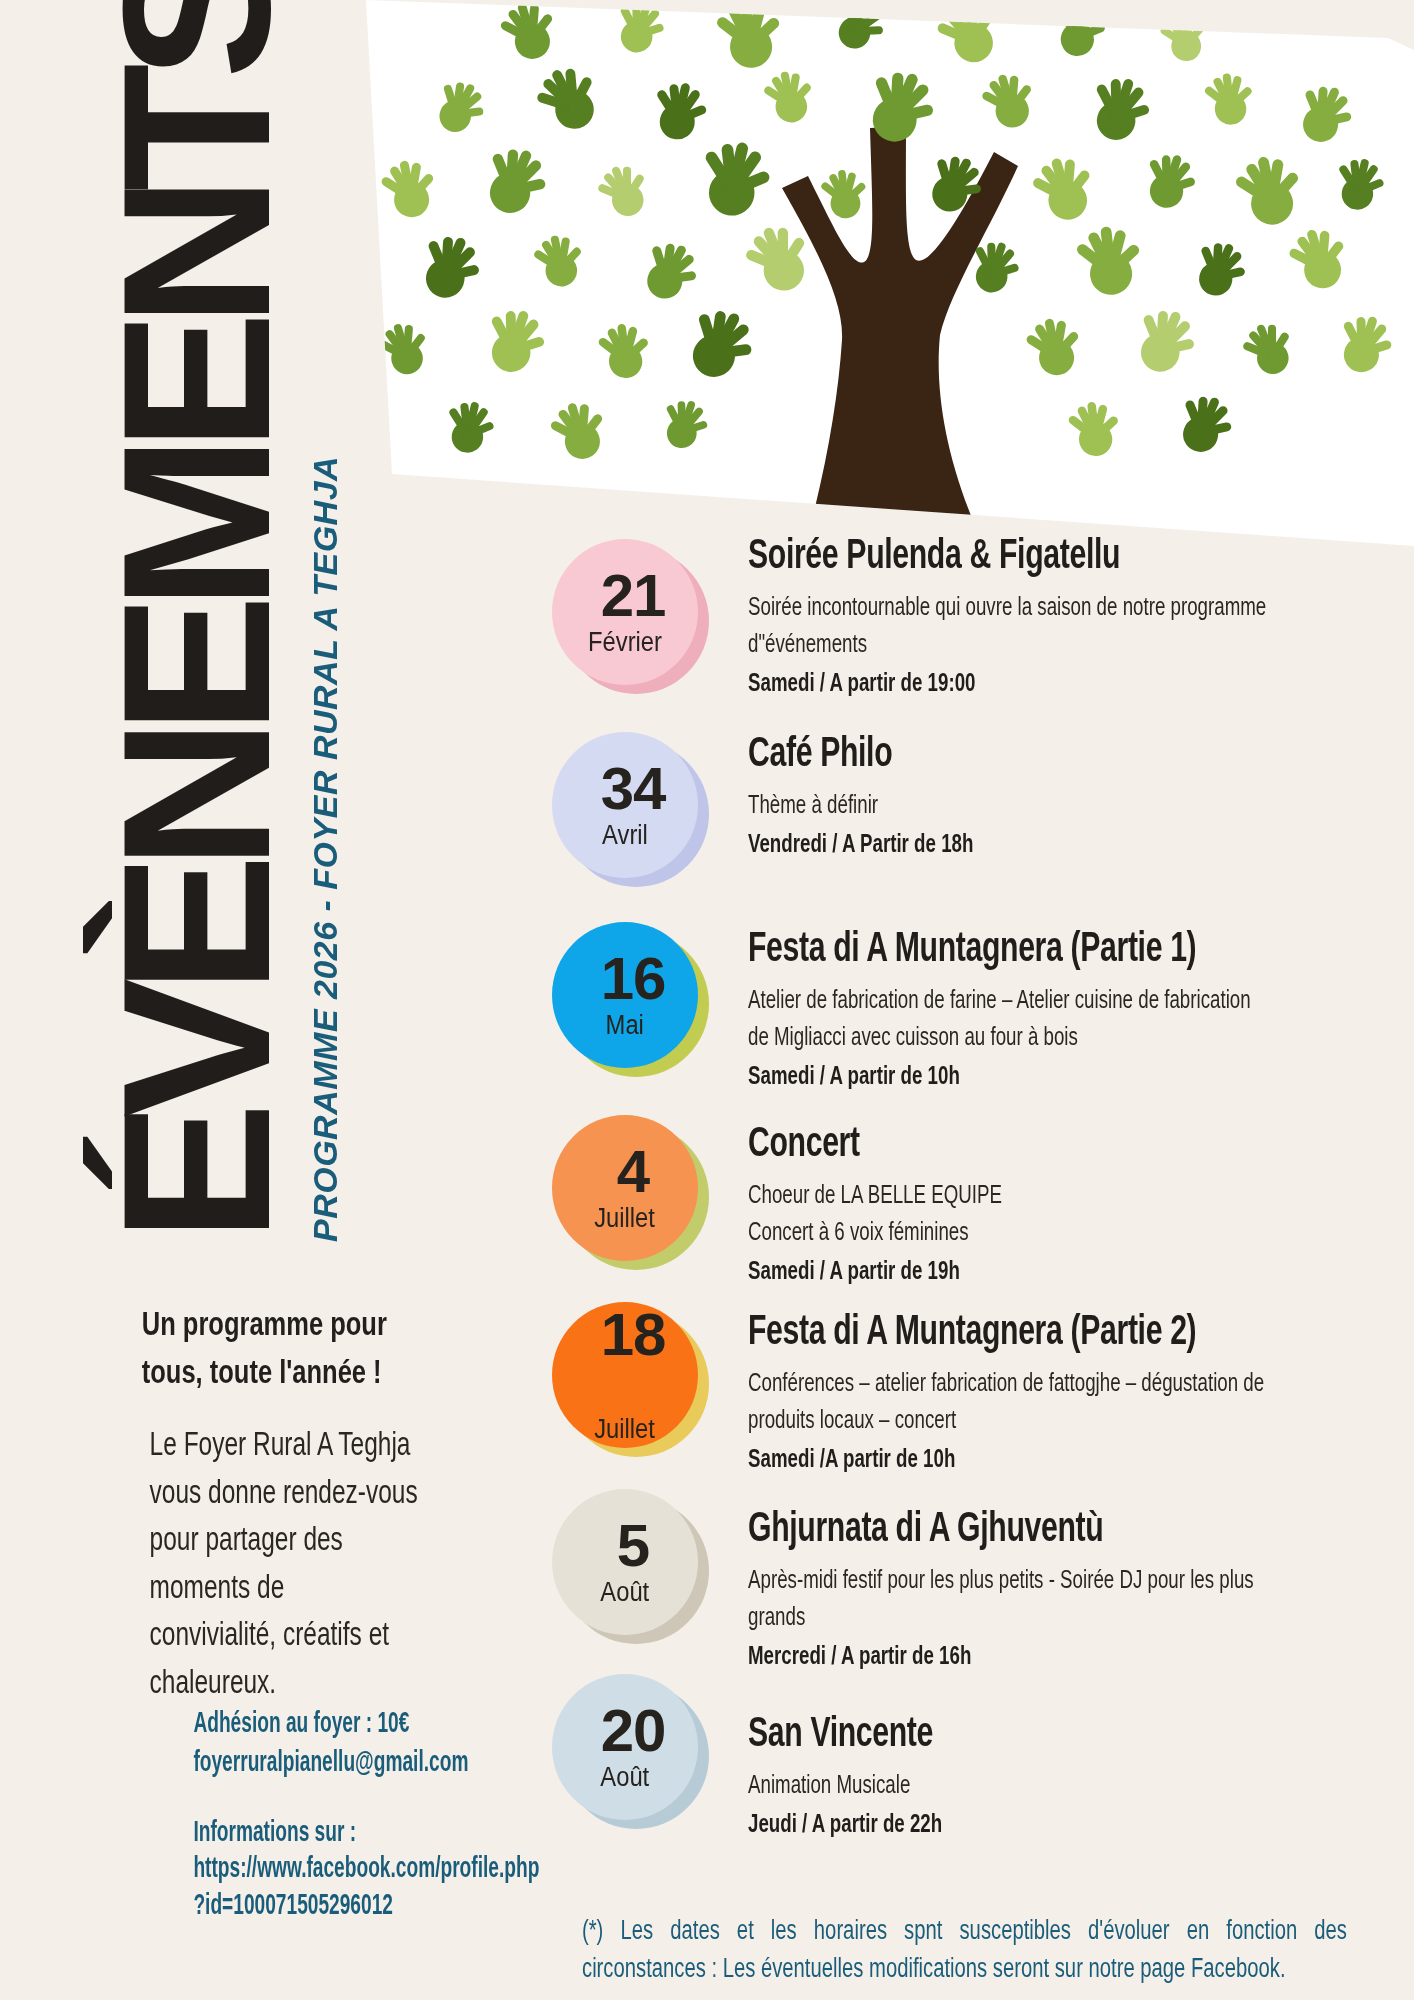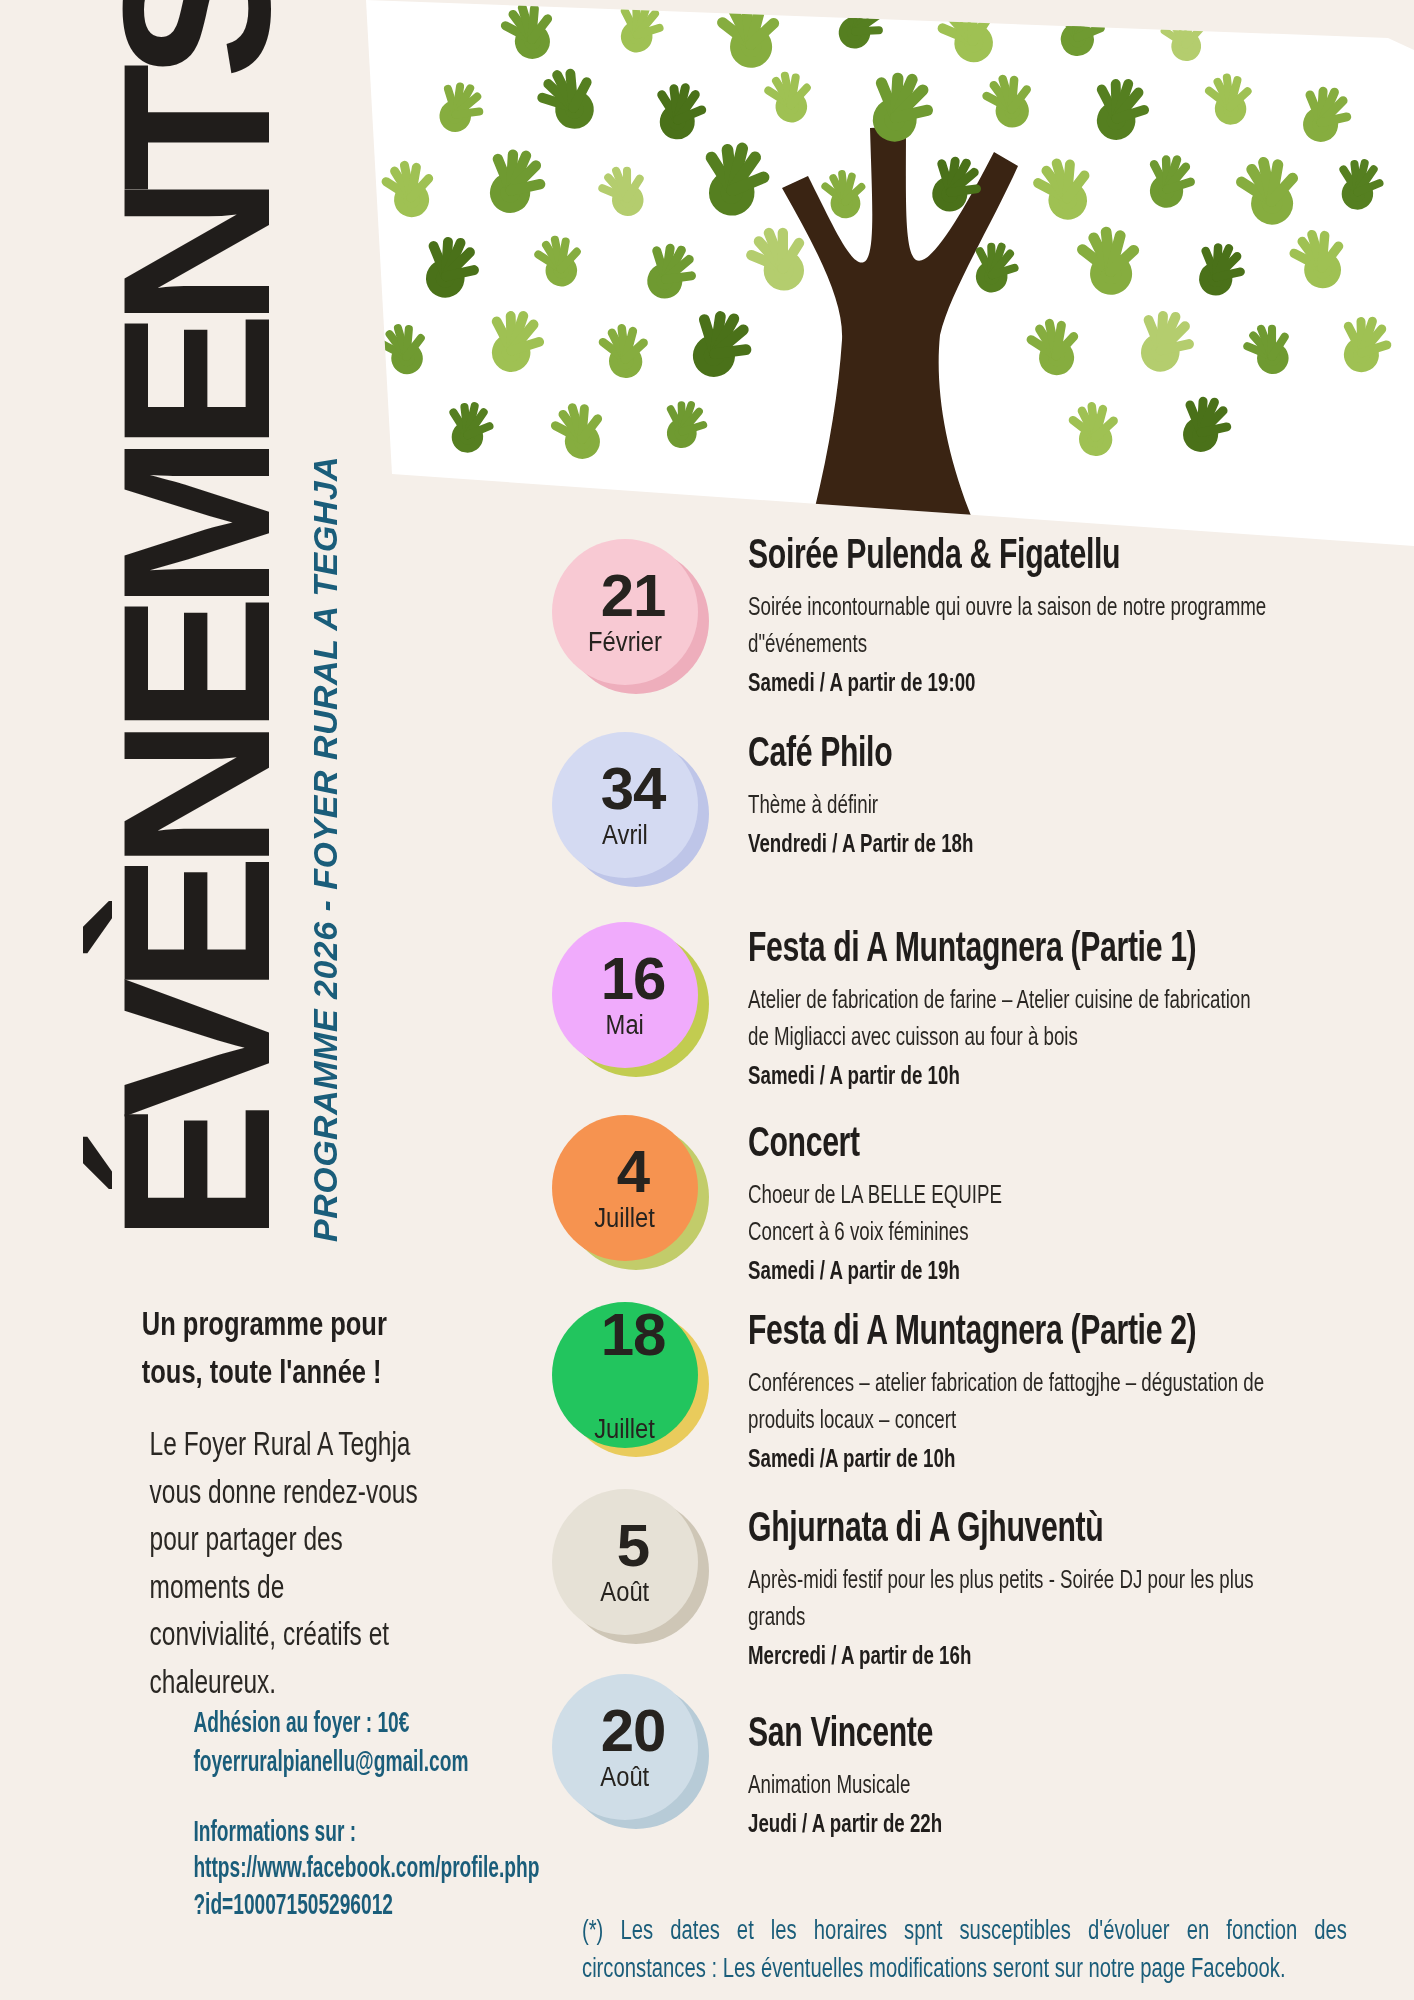--- a/index.html
+++ b/index.html
@@ -190,21 +190,21 @@
     <div class="day">34</div>
     <div class="month">Avril</div>
   </div>
   <div class="event-text" style="top: -2px;">
     <h2 class="etitle">Café Philo</h2>
     <p class="edesc">Thème à définir</p>
     <p class="esched">Vendredi / A Partir de 18h</p>
   </div>
 </div>
 <div class="event" style="top: 922px;">
-  <div class="circle" style="background: #f0abfc; box-shadow: rgb(194, 204, 80) 11px 9px 0px;">
+  <div class="circle" style="background: #0ea5e9; box-shadow: rgb(194, 204, 80) 11px 9px 0px;">
     <div class="day">16</div>
     <div class="month">Mai</div>
   </div>
   <div class="event-text" style="top: 3px;">
     <h2 class="etitle">Festa di A Muntagnera (Partie 1)</h2>
     <p class="edesc">Atelier de fabrication de farine – Atelier cuisine de fabrication
 de Migliacci avec cuisson au four à bois</p>
     <p class="esched">Samedi / A partir de 10h</p>
   </div>
 </div>
@@ -214,21 +214,21 @@
     <div class="month">Juillet</div>
   </div>
   <div class="event-text" style="top: 5px;">
     <h2 class="etitle">Concert</h2>
     <p class="edesc">Choeur de LA BELLE EQUIPE
 Concert à 6 voix féminines</p>
     <p class="esched">Samedi / A partir de 19h</p>
   </div>
 </div>
 <div class="event" style="top: 1302px;">
-  <div class="circle" style="background: #22c55e; box-shadow: rgb(233, 203, 92) 11px 9px 0px; gap: 48px;">
+  <div class="circle" style="background: #f97316; box-shadow: rgb(233, 203, 92) 11px 9px 0px; gap: 48px;">
     <div class="day">18</div>
     <div class="month">Juillet</div>
   </div>
   <div class="event-text" style="top: 6px;">
     <h2 class="etitle">Festa di A Muntagnera (Partie 2)</h2>
     <p class="edesc">Conférences – atelier fabrication de fattogjhe – dégustation de
 produits locaux – concert</p>
     <p class="esched">Samedi /A partir de 10h</p>
   </div>
 </div>

